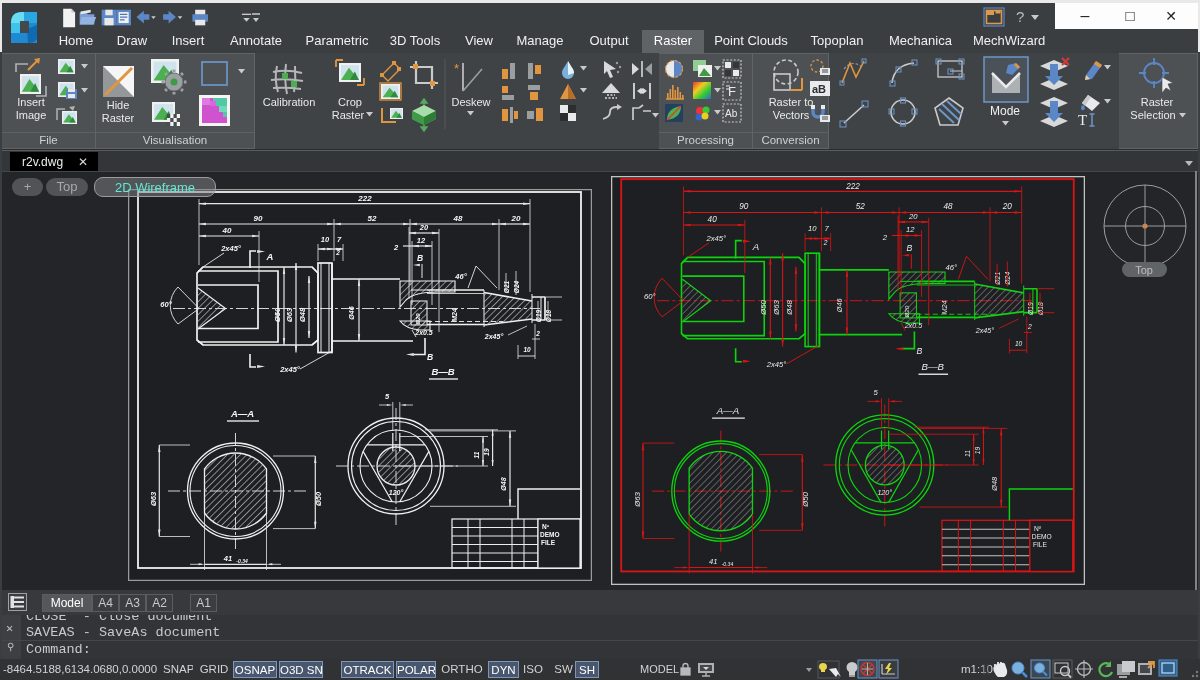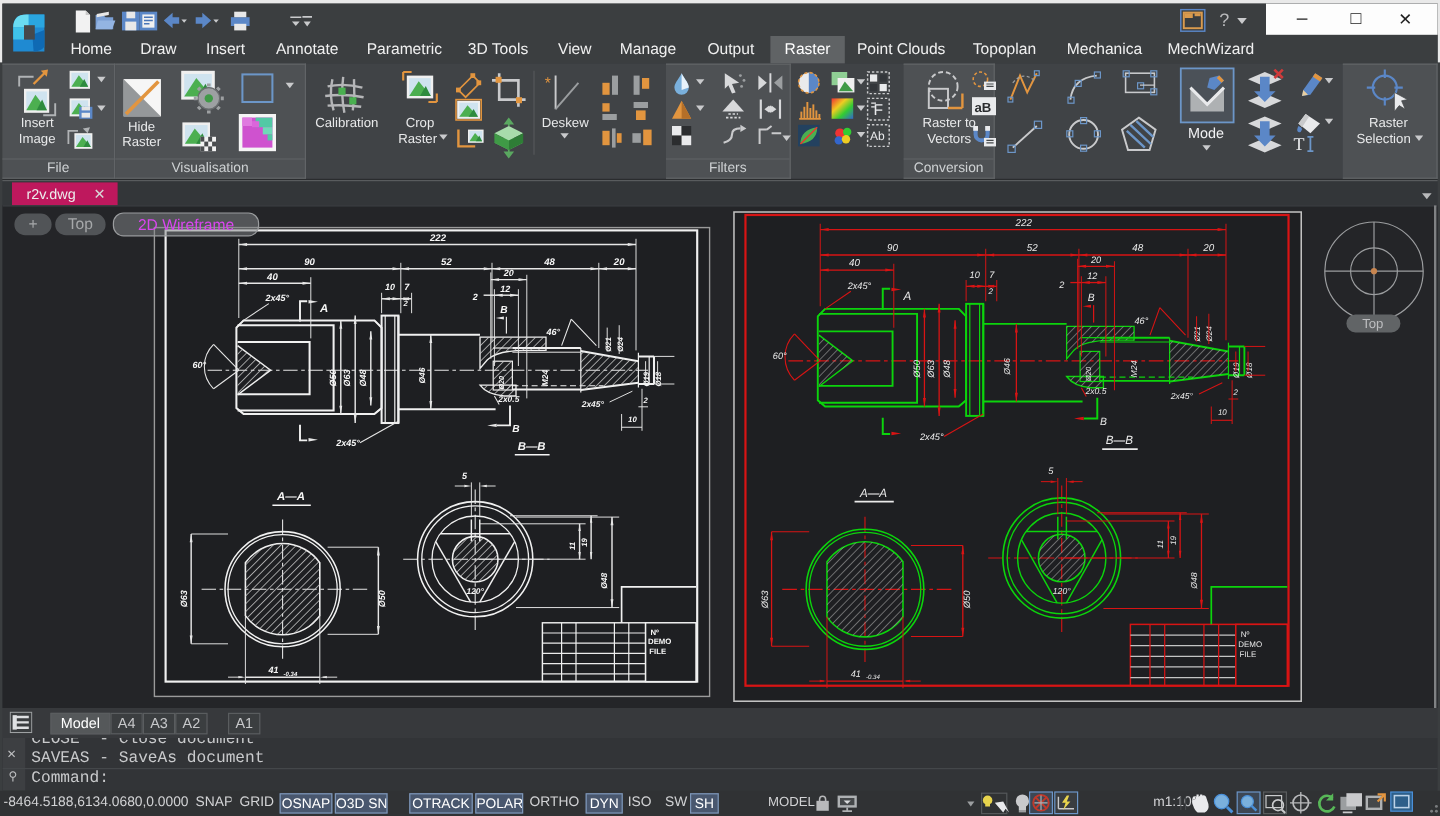--- a/index.html
+++ b/index.html
@@ -16,21 +16,21 @@
 .qat{top:4px;height:22px;}
 .tabs{top:27px;left:0;height:23px;font-size:13px;color:#f0f0f0;}
 .tab{position:absolute;top:0;height:23px;line-height:22px;text-align:center;white-space:nowrap;}
 .tab.active{background:#606365;color:#fff;}
 
 #ribbon{top:53px;left:2px;width:1196px;height:97px;background:#404346;border-bottom:1px solid #2a2c2e;}
 .group{position:absolute;top:0;height:96px;border:1px solid #616467;border-left:none;background:#4e5154;}
 .glabel{position:absolute;bottom:1px;left:0;right:0;height:15px;line-height:14px;text-align:center;font-size:11.5px;color:#ced1d3;border-top:1px solid #5e6164;}
 
 #docbar{top:150px;left:2px;width:1196px;height:21px;background:#333639;border-top:1px solid #595c5e;}
-#doctab{position:absolute;top:1px;left:8px;width:88px;height:20px;background:#be185d;color:#eceded;font-size:12px;line-height:20px;}
+#doctab{position:absolute;top:1px;left:8px;width:88px;height:20px;background:#000000;color:#eceded;font-size:12px;line-height:20px;}
 
 #canvas{top:171px;left:2px;width:1196px;height:419px;background:#242528;overflow:hidden;}
 .pill{position:absolute;background:rgba(110,113,116,.62);border-radius:9px;color:#a6a8aa;font-size:13px;text-align:center;line-height:18px;height:18px;z-index:5;}
 
 #laybar{top:590px;left:2px;width:1196px;height:25px;background:#37393c;}
 .ltab{position:absolute;top:4px;height:18px;line-height:17px;font-size:12px;color:#c7c8ca;border:1px solid #5a5d5f;background:#3b3e40;text-align:center;}
 .ltab.active{background:#55585a;color:#fff;}
 
 #cmd{top:615px;left:2px;width:1196px;height:44px;overflow:hidden;background:#323437;color:#c9cacc;font-family:"Liberation Mono",monospace;font-size:13.5px;}
 #cmdgutter{position:absolute;top:0;left:0;width:19px;height:44px;background:#3d3f42;color:#c0c1c3;}
@@ -372,22 +372,22 @@
     </div>
   </div>
 
   <div id="ribbon" class="abs">
     <div class="group" style="left:0;width:94px">
       <div class="glabel">File</div>
     </div>
     <div class="group" style="left:94px;width:159px">
       <div class="glabel">Visualisation</div>
     </div>
-    <div class="group" style="left:553px;width:104px">
-      <div class="glabel">Filters</div>
+    <div class="group" style="left:657px;width:94px">
+      <div class="glabel">Processing</div>
     </div>
     <div class="group" style="left:751px;width:76px">
       <div class="glabel">Conversion</div>
     </div>
     <div class="group" style="left:1117px;width:79px">
       <div class="glabel" style="border-top:none"></div>
     </div>
     <svg class="abs" style="left:0;top:0" width="1196" height="97" viewBox="0 0 1196 97">
         <g transform="translate(18,21)">
           <rect x="0" y="0" width="21" height="20" fill="#f0f0f0"></rect>
@@ -773,21 +773,21 @@
     <div id="doctab"><span style="margin-left:12px">r2v.dwg</span><span style="position:absolute;right:10px;top:0;color:#d8d8d8">✕</span></div>
       <svg class="abs" style="right:4px;top:8px" width="10" height="8">
         <path d="M1 2 l8 0 l-4 5 z" fill="#b8b9bb"></path>
       </svg>
   </div>
 
   <div id="canvas" class="abs">
       <div class="abs" style="left:0;top:0;width:1196px;height:1px;background:#43464a"></div>
     <div class="pill" style="left:10px;top:7px;width:31px;">+</div>
     <div class="pill" style="left:44px;top:7px;width:42px;">Top</div>
-    <div class="pill" style="left:92px;top:6px;width:122px;height:20px;line-height:20px;border:1px solid #9a9c9e;background:rgba(130,133,136,.5);color:#d946ef">2D Wireframe</div>
+    <div class="pill" style="left:92px;top:6px;width:122px;height:20px;line-height:20px;border:1px solid #9a9c9e;background:rgba(130,133,136,.5);color:#5eead4">2D Wireframe</div>
 
     <svg class="abs" style="left:1098px;top:10px" width="96" height="100" viewBox="0 0 96 100">
       <circle cx="45" cy="45" r="41" fill="none" stroke="#9b9d9f" stroke-width="1"></circle>
       <circle cx="45" cy="45" r="19.5" fill="none" stroke="#9b9d9f" stroke-width="1"></circle>
       <path d="M4 45 H86 M45 4 V86" stroke="#9b9d9f" stroke-width="1"></path>
       <circle cx="45" cy="45" r="2.6" fill="#c8854f"></circle>
       <rect x="22" y="81" width="45" height="15" rx="7.5" fill="#616466"></rect>
       <text x="44" y="92.5" font-size="11" fill="#bdbec0" text-anchor="middle" font-family="Liberation Sans">Top</text>
     </svg>
     <div class="abs" style="left:1193px;top:0;width:2px;height:419px;background:#808284"></div>

